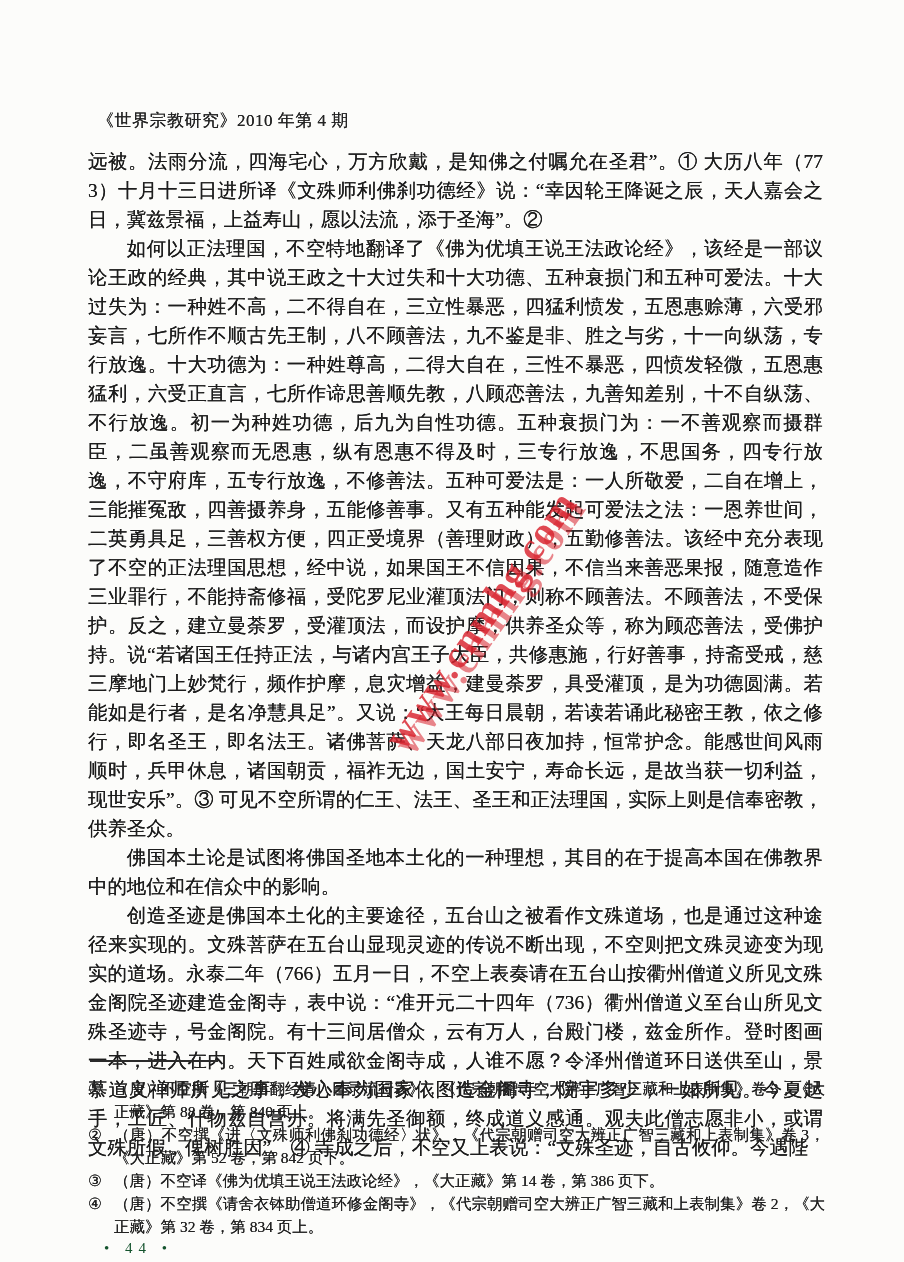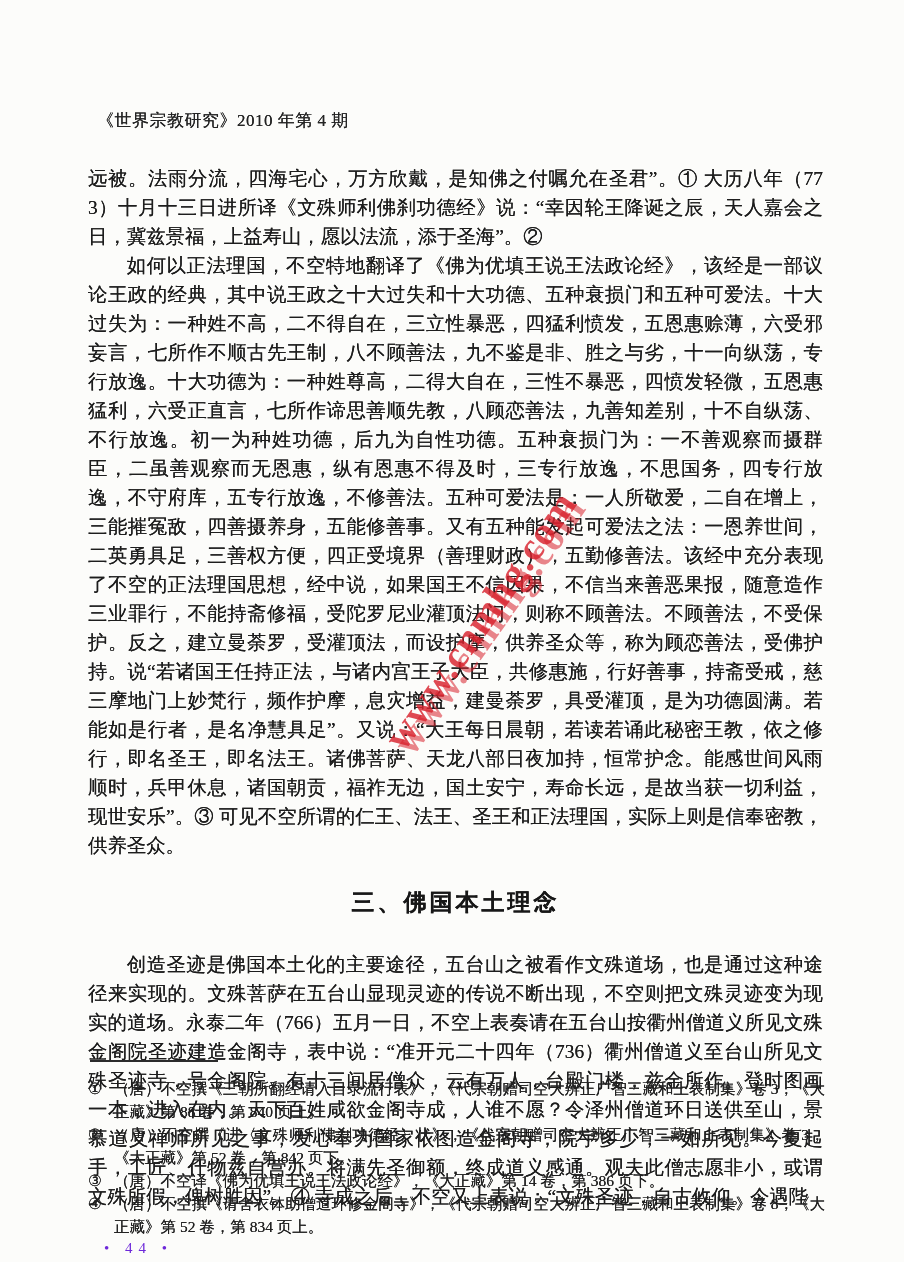--- a/index.html
+++ b/index.html
@@ -17,21 +17,21 @@
     position: absolute;
     top: 109px;
     left: 97px;
     font-size: 17px;
     letter-spacing: 0.5px;
     color: #242424;
     text-shadow: 0 0 0.4px #242424;
   }
   .article-body {
     position: absolute;
-    top: 164px;
+    top: 147px;
     left: 88px;
     width: 735px;
     font-size: 19.4px;
     line-height: 29px;
     text-align: justify;
     word-break: break-all;
     text-shadow: 0 0 0.45px #1d1d1d;
   }
   .article-body p { margin: 0; }
   .article-body p.indent { text-indent: 2em; }
@@ -63,21 +63,21 @@
   }
   .footnote { display: flex; }
   .fn-marker { flex: 0 0 26px; }
   .fn-text { flex: 1; text-align: justify; word-break: break-all; }
   .page-number {
     position: absolute;
     left: 104px;
     top: 1240px;
     font-size: 15px;
     letter-spacing: 6px;
-    color: #6d28d9;
+    color: #14532d;
   }
   .wm-wrap {
     position: absolute;
     left: 480px;
     top: 620px;
     width: 0;
     height: 0;
     pointer-events: none;
   }
   .wm {
@@ -101,42 +101,42 @@
 </head>
 <body>
 
 <div class="page">
 
   <div class="journal-header">《世界宗教研究》2010 年第 4 期</div>
 
   <div class="article-body">
     <p>远被。法雨分流，四海宅心，万方欣戴，是知佛之付嘱允在圣君”。① 大历八年（773）十月十三日进所译《文殊师利佛刹功德经》说：“幸因轮王降诞之辰，天人嘉会之日，冀兹景福，上益寿山，愿以法流，添于圣海”。②</p>
     <p class="indent">如何以正法理国，不空特地翻译了《佛为优填王说王法政论经》，该经是一部议论王政的经典，其中说王政之十大过失和十大功德、五种衰损门和五种可爱法。十大过失为：一种姓不高，二不得自在，三立性暴恶，四猛利愤发，五恩惠赊薄，六受邪妄言，七所作不顺古先王制，八不顾善法，九不鉴是非、胜之与劣，十一向纵荡，专行放逸。十大功德为：一种姓尊高，二得大自在，三性不暴恶，四愤发轻微，五恩惠猛利，六受正直言，七所作谛思善顺先教，八顾恋善法，九善知差别，十不自纵荡、不行放逸。初一为种姓功德，后九为自性功德。五种衰损门为：一不善观察而摄群臣，二虽善观察而无恩惠，纵有恩惠不得及时，三专行放逸，不思国务，四专行放逸，不守府库，五专行放逸，不修善法。五种可爱法是：一人所敬爱，二自在增上，三能摧冤敌，四善摄养身，五能修善事。又有五种能发起可爱法之法：一恩养世间，二英勇具足，三善权方便，四正受境界（善理财政），五勤修善法。该经中充分表现了不空的正法理国思想，经中说，如果国王不信因果，不信当来善恶果报，随意造作三业罪行，不能持斋修福，受陀罗尼业灌顶法门，则称不顾善法。不顾善法，不受保护。反之，建立曼荼罗，受灌顶法，而设护摩，供养圣众等，称为顾恋善法，受佛护持。说“若诸国王任持正法，与诸内宫王子大臣，共修惠施，行好善事，持斋受戒，慈三摩地门上妙梵行，频作护摩，息灾增益，建曼荼罗，具受灌顶，是为功德圆满。若能如是行者，是名净慧具足”。又说：“大王每日晨朝，若读若诵此秘密王教，依之修行，即名圣王，即名法王。诸佛菩萨、天龙八部日夜加持，恒常护念。能感世间风雨顺时，兵甲休息，诸国朝贡，福祚无边，国土安宁，寿命长远，是故当获一切利益，现世安乐”。③ 可见不空所谓的仁王、法王、圣王和正法理国，实际上则是信奉密教，供养圣众。</p>
-    <h2 class="section-heading">三、佛国本土理念</h2>
+    <p class="indent">佛国本土论是试图将佛国圣地本土化的一种理想，其目的在于提高本国在佛教界中的地位和在信众中的影响。</p>
     <p class="indent">创造圣迹是佛国本土化的主要途径，五台山之被看作文殊道场，也是通过这种途径来实现的。文殊菩萨在五台山显现灵迹的传说不断出现，不空则把文殊灵迹变为现实的道场。永泰二年（766）五月一日，不空上表奏请在五台山按衢州僧道义所见文殊金阁院圣迹建造金阁寺，表中说：“准开元二十四年（736）衢州僧道义至台山所见文殊圣迹寺，号金阁院。有十三间居僧众，云有万人，台殿门楼，兹金所作。登时图画一本，进入在内。天下百姓咸欲金阁寺成，人谁不愿？令泽州僧道环日送供至山，景慕道义禅师所见之事，发心奉为国家依图造金阁寺，院宇多少，一如所见。今夏起手，工匠、什物兹自营办。将满先圣御额，终成道义感通。观夫此僧志愿非小，或谓文殊所假，俾树胜因”。④ 寺成之后，不空又上表说：“文殊圣迹，自古攸仰。今遇陛</p>
   </div>
 
   <div class="footnotes">
     <div class="fn-separator"></div>
 
     <div class="footnote">
       <span class="fn-marker">①</span>
       <span class="fn-text">（唐）不空撰《三朝所翻经请入目录流行表》，《代宗朝赠司空大辨正广智三藏和上表制集》卷 3，《大正藏》第 88 卷，第 840 页上。</span>
     </div>
     <div class="footnote">
       <span class="fn-marker">②</span>
       <span class="fn-text">（唐）不空撰《进〈文殊师利佛刹功德经〉状》，《代宗朝赠司空大辨正广智三藏和上表制集》卷 3，《大正藏》第 52 卷，第 842 页下。</span>
     </div>
     <div class="footnote">
       <span class="fn-marker">③</span>
       <span class="fn-text">（唐）不空译《佛为优填王说王法政论经》，《大正藏》第 14 卷，第 386 页下。</span>
     </div>
     <div class="footnote">
       <span class="fn-marker">④</span>
-      <span class="fn-text">（唐）不空撰《请舍衣钵助僧道环修金阁寺》，《代宗朝赠司空大辨正广智三藏和上表制集》卷 8，《大正藏》第 52 卷，第 834 页上。</span>
+      <span class="fn-text">（唐）不空撰《请舍衣钵助僧道环修金阁寺》，《代宗朝赠司空大辨正广智三藏和上表制集》卷 2，《大正藏》第 32 卷，第 834 页上。</span>
     </div>
   </div>
 
   <div class="page-number">• 44 •</div>
 
   <div class="wm-wrap">
     <span class="wm wm2">www.cnmhg.com</span>
     <span class="wm wm1">www.cnmhg.com</span>
   </div>
 

